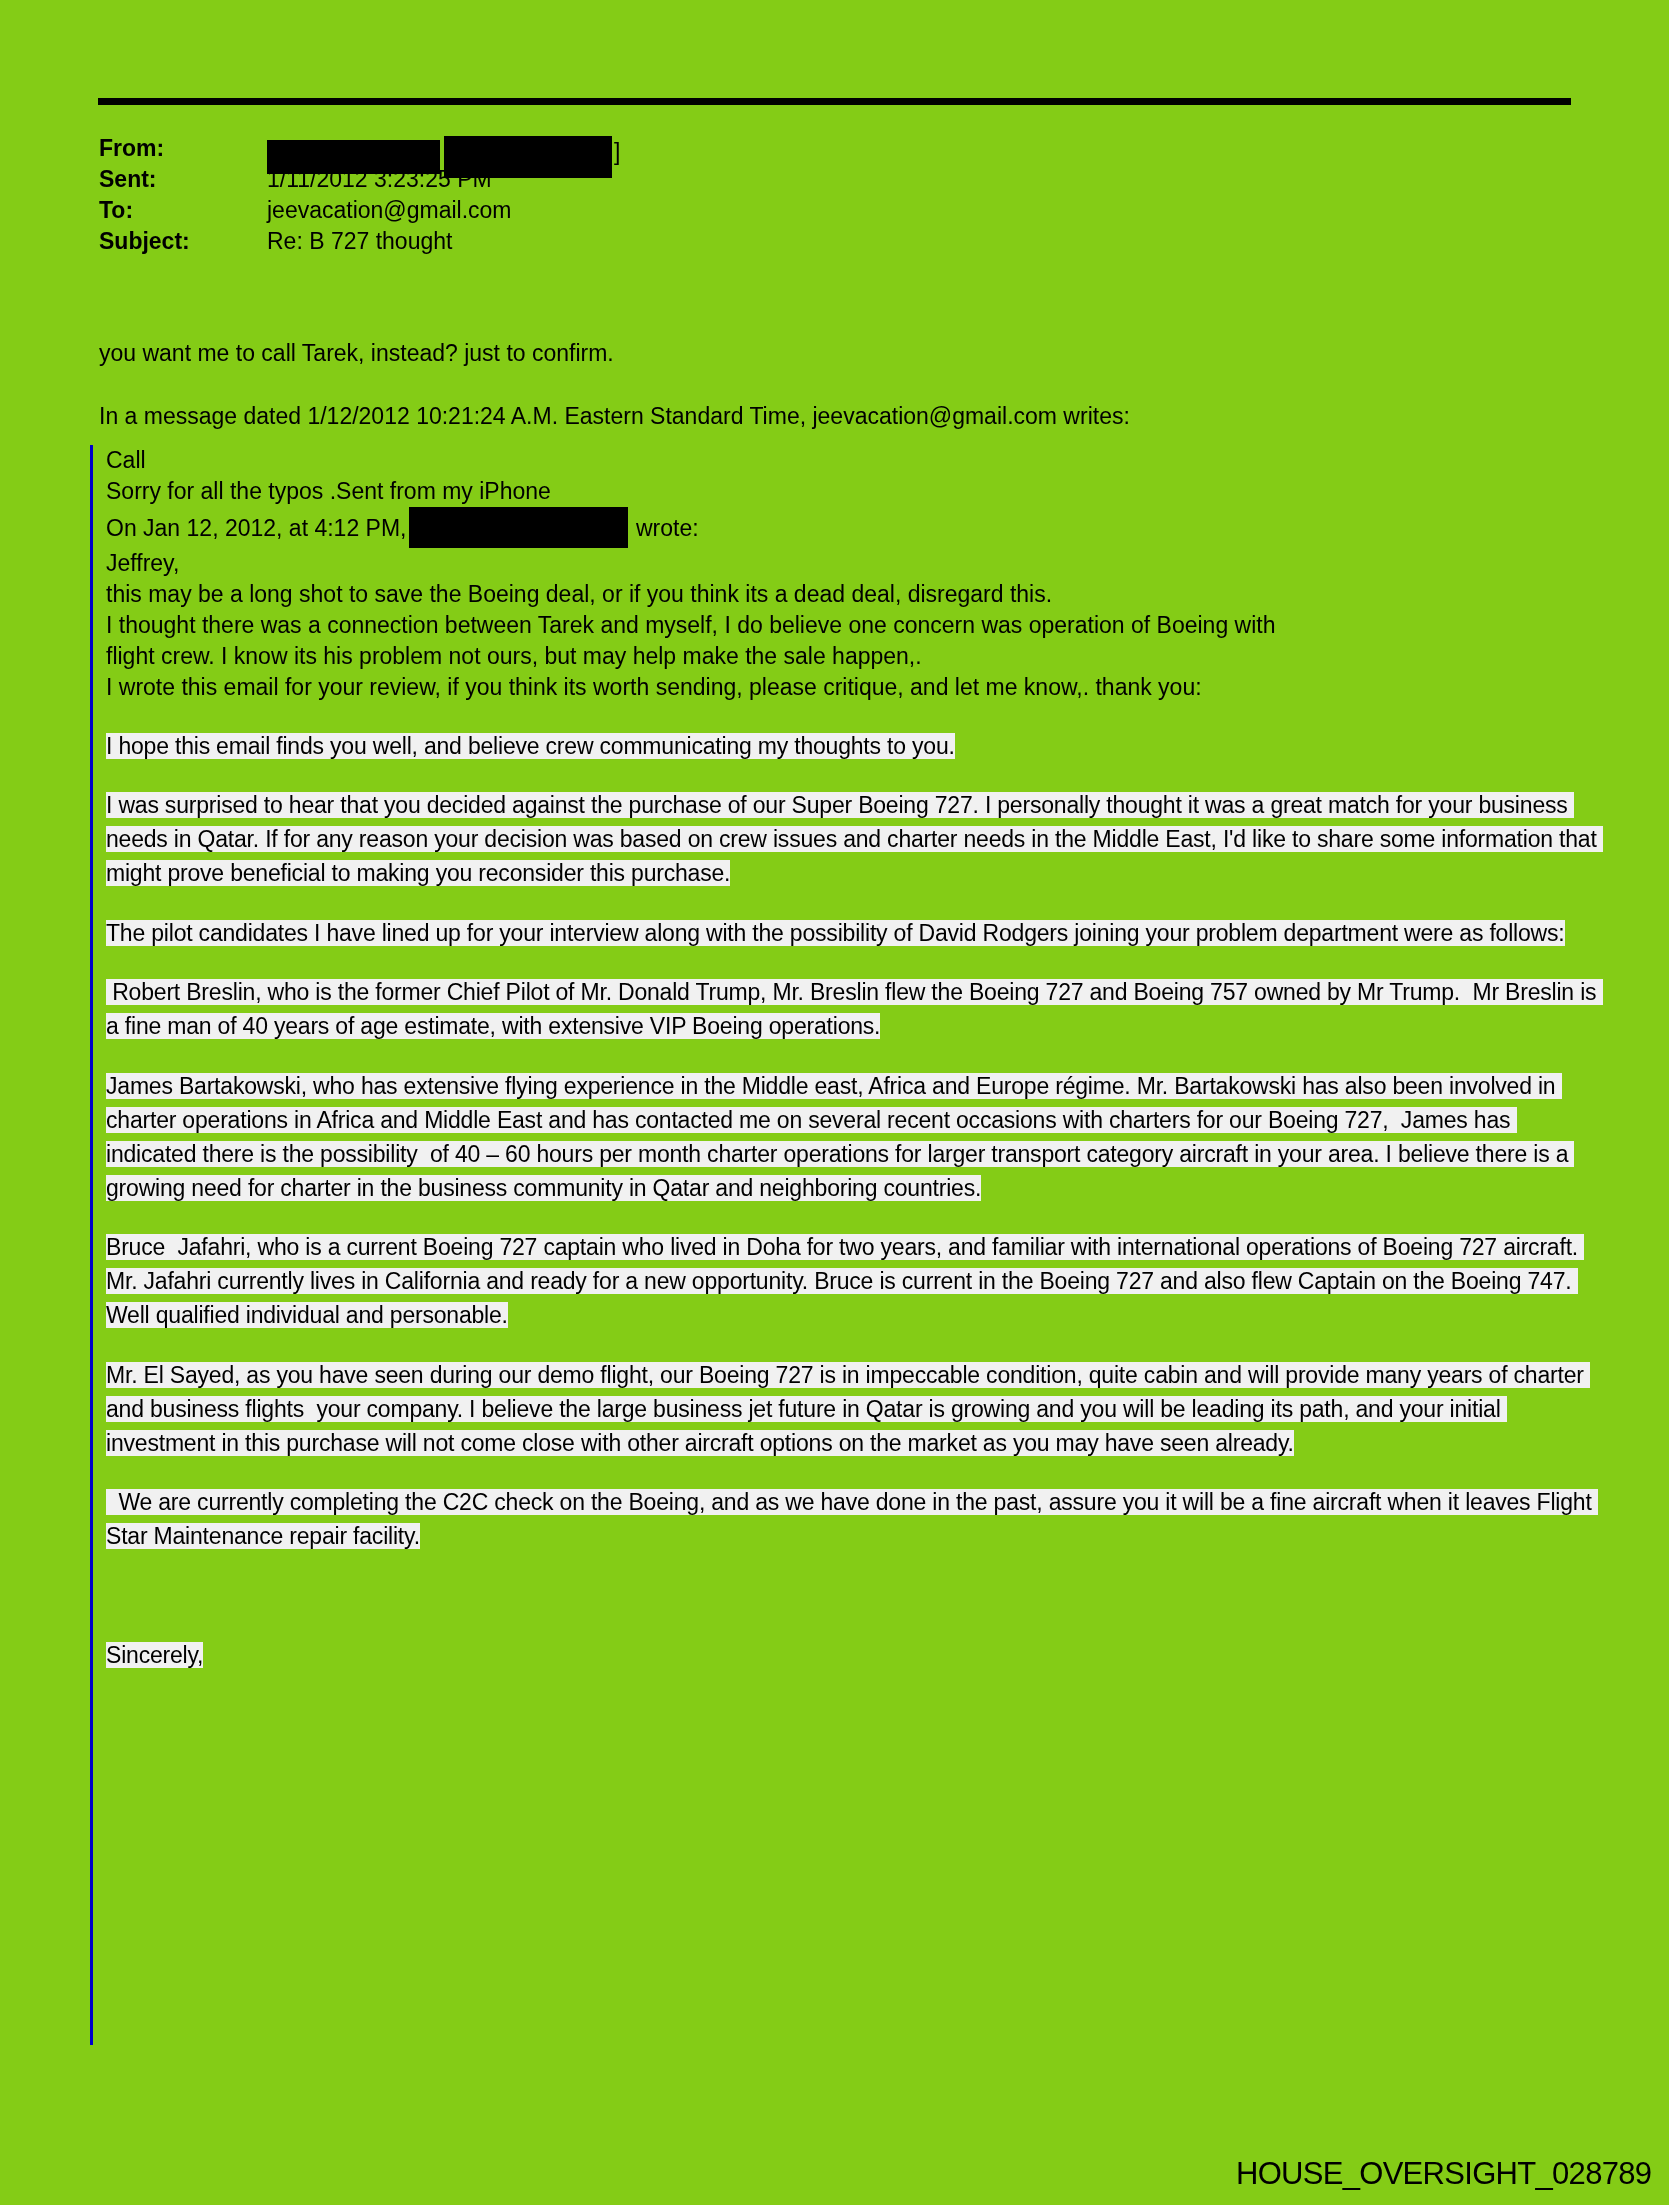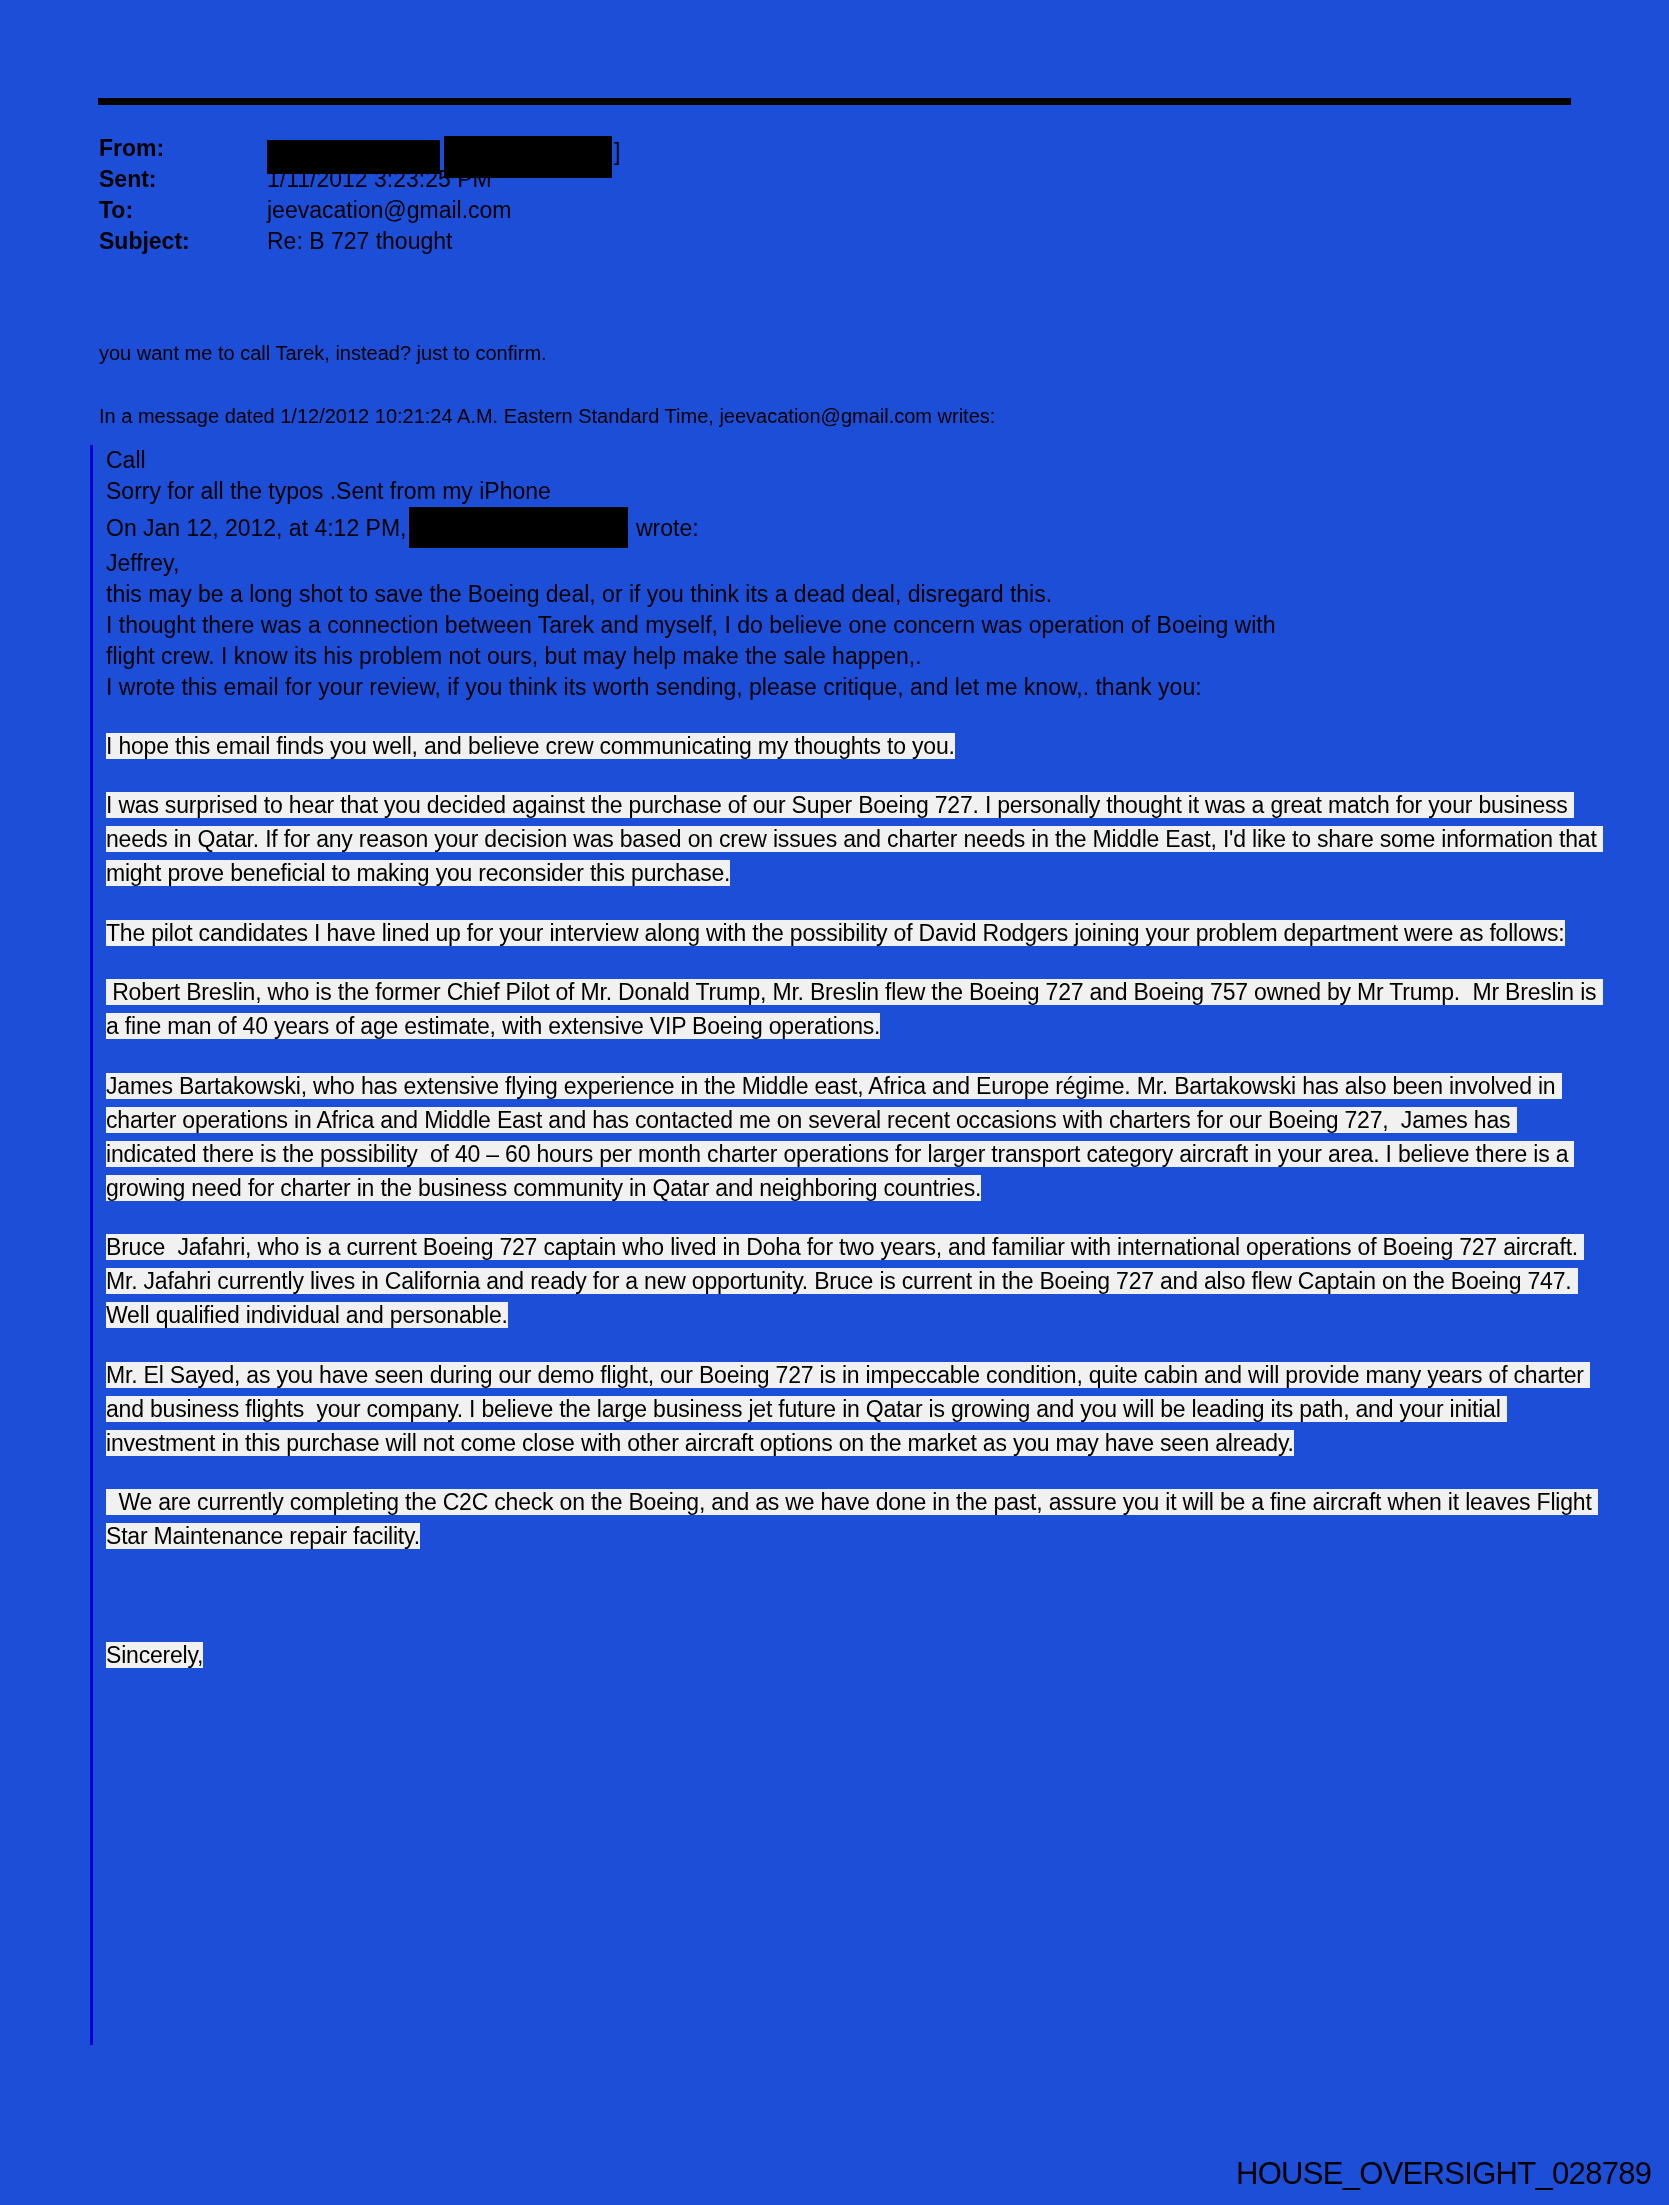--- a/index.html
+++ b/index.html
@@ -1,20 +1,20 @@
 <!DOCTYPE html>
 <html style="--quote-bar-color: #0000cc;font-size:10.5px"><head>
 <meta charset="utf-8">
 <style>
   html, body { margin: 0; padding: 0; background: #ffffff; }
   .page {
     position: relative;
     width: 1669px;
     height: 2205px;
-    background: #1d4ed8;
+    background: #84cc16;
     overflow: hidden;
     font-family: "Liberation Sans", sans-serif;
     color: #000000;
   }
 
   
   .top-rule {
     position: absolute;
     left: 98px; top: 98px;
     width: 1473px; height: 6.5px;
@@ -40,21 +40,21 @@
     display: inline-flex;
     align-items: flex-start;
     height: 31px;
   }
   .redaction { background: #000000; display: inline-block; }
   .redaction.bar-1 { width: 173px; height: 34px; margin-top: 6.5px; }
   .redaction.bar-2 { width: 168px; height: 42px; margin-top: 2.6px; margin-left: 3.9px; }
   .from-bracket { margin-left: 2px; margin-top: 3.9px; }
 
   
-  .body-line { position: absolute; left: 99px; font-size: 20px; line-height: 31px; white-space: nowrap; }
+  .body-line { position: absolute; left: 99px; font-size: 23px; line-height: 31px; white-space: nowrap; }
   .body-line.l1 { top: 338px; }
   .body-line.l2 { top: 401px; }
 
   
   .quote {
     position: absolute;
     left: 90px; top: 445px;
     width: 1494px;
     min-height: 1600px;
     border-left: 3.3px solid var(--quote-bar-color, #0000cc);

